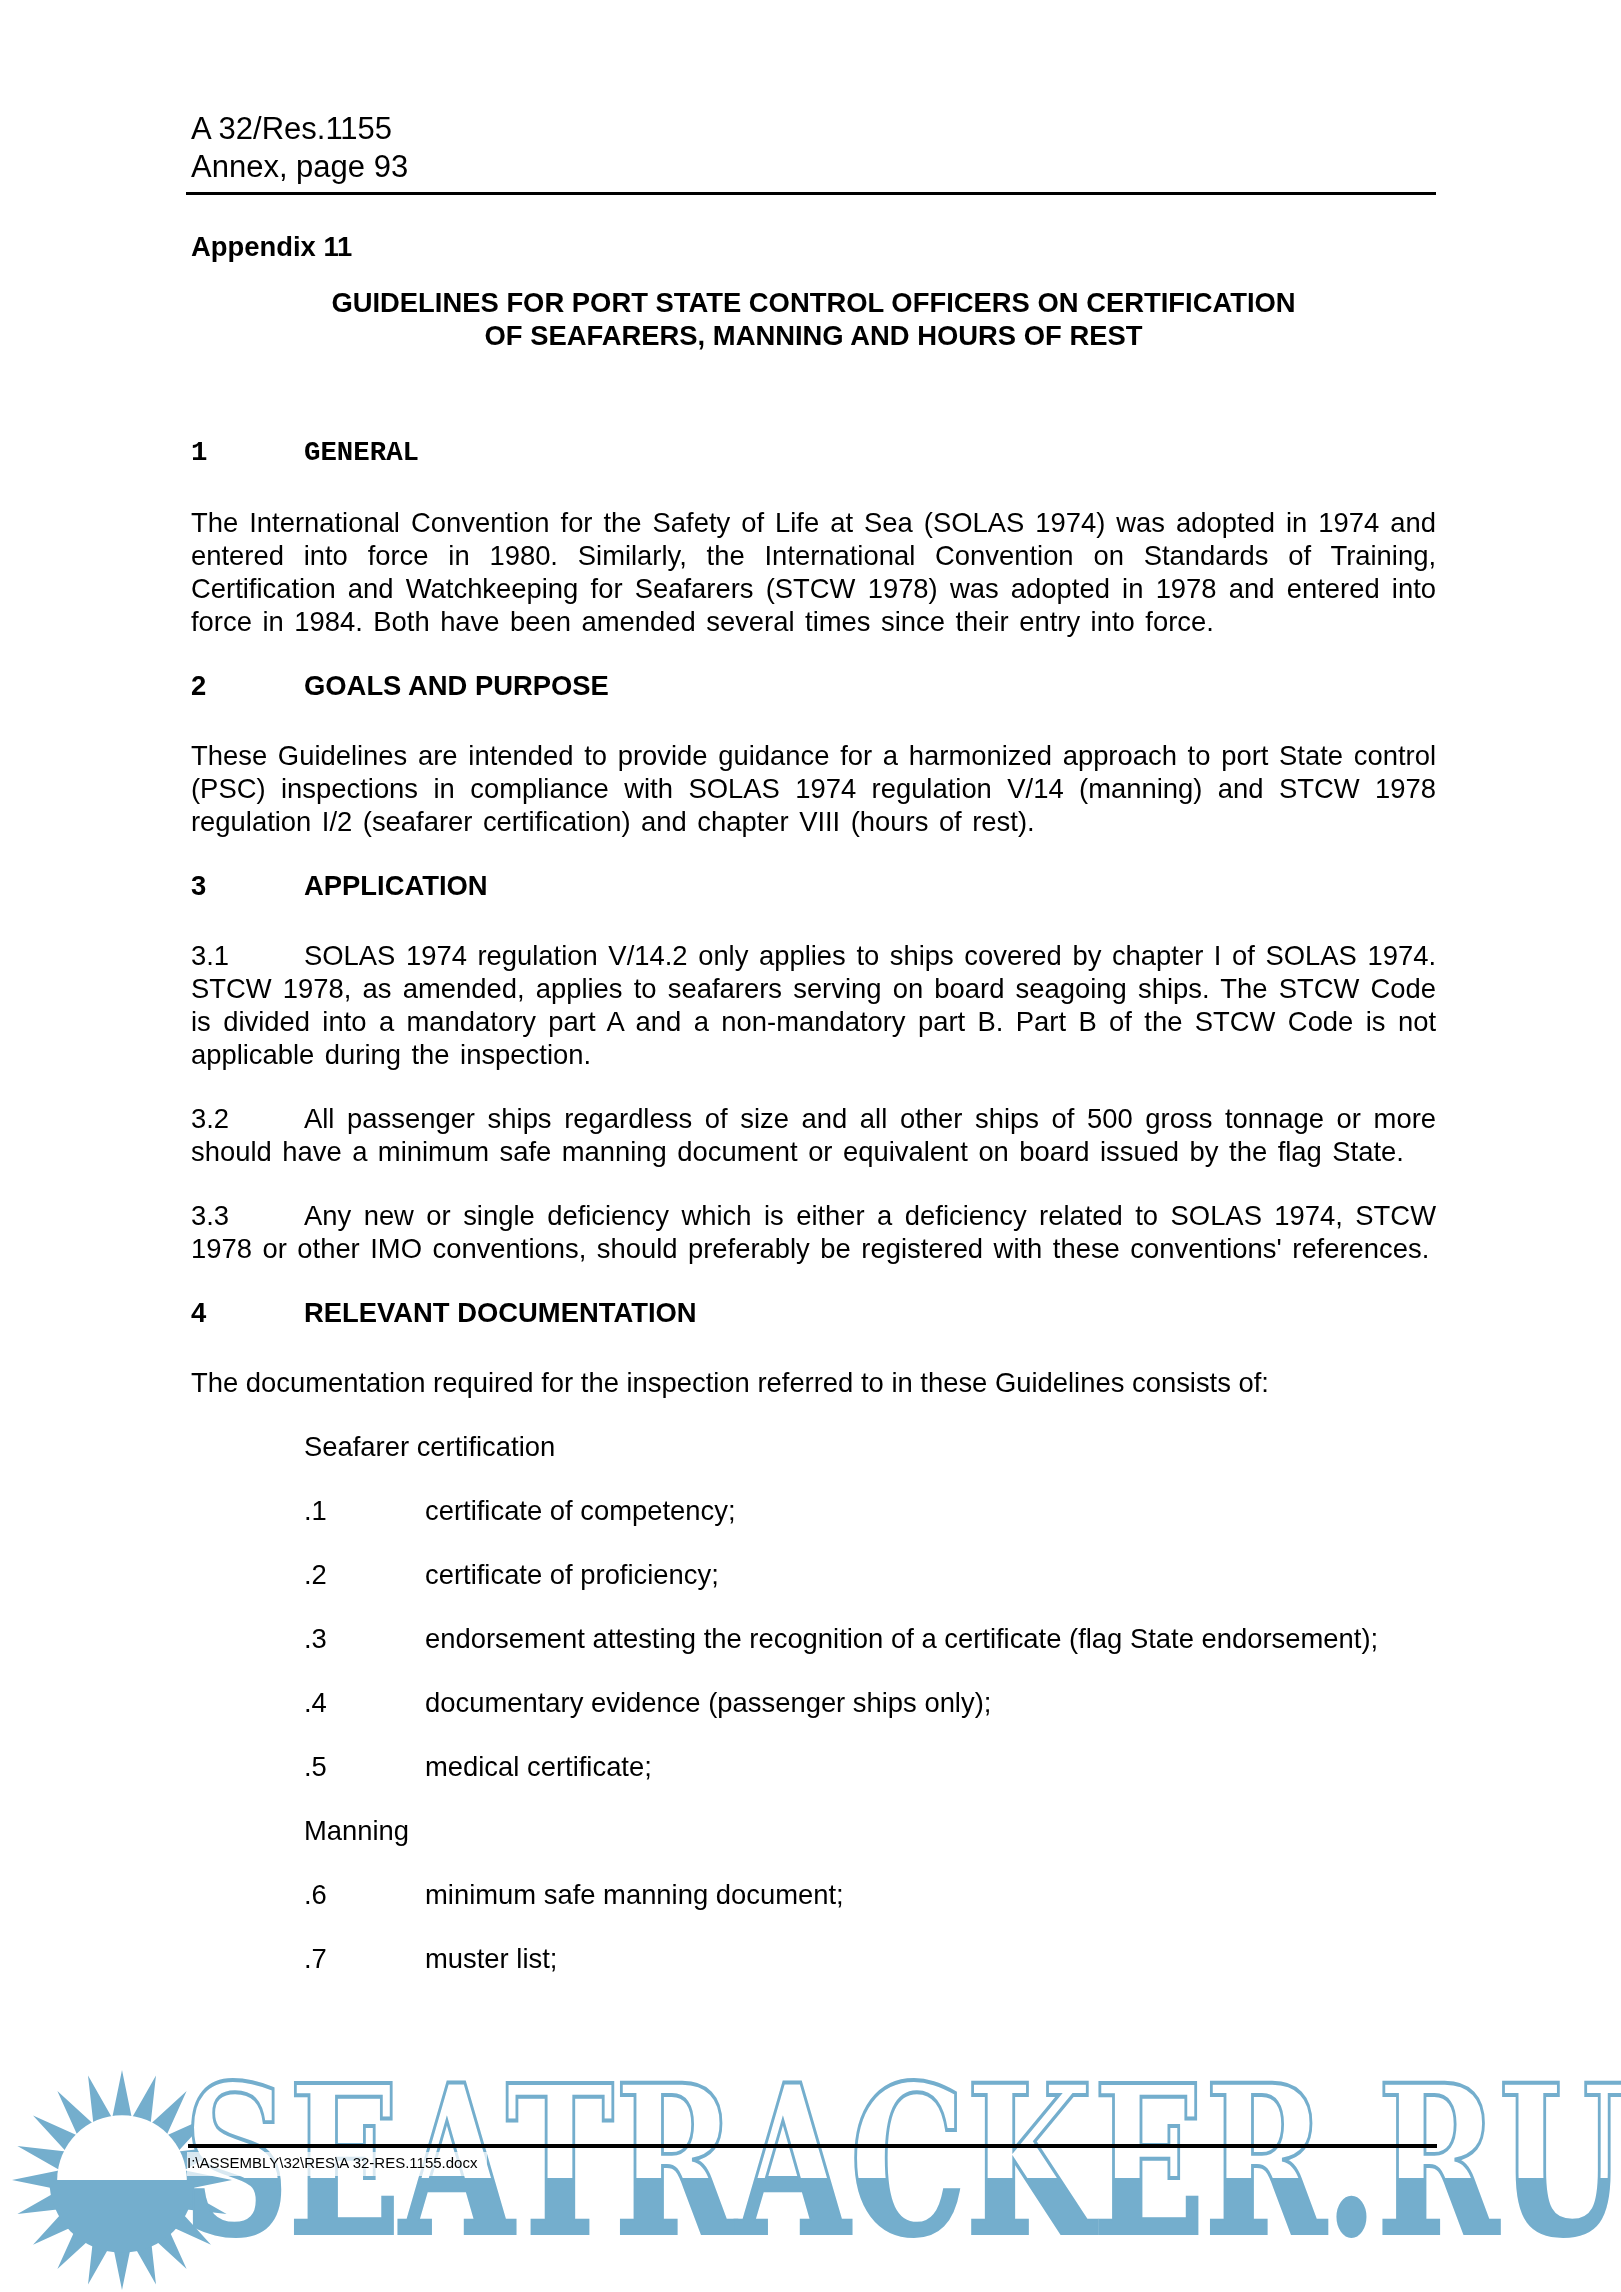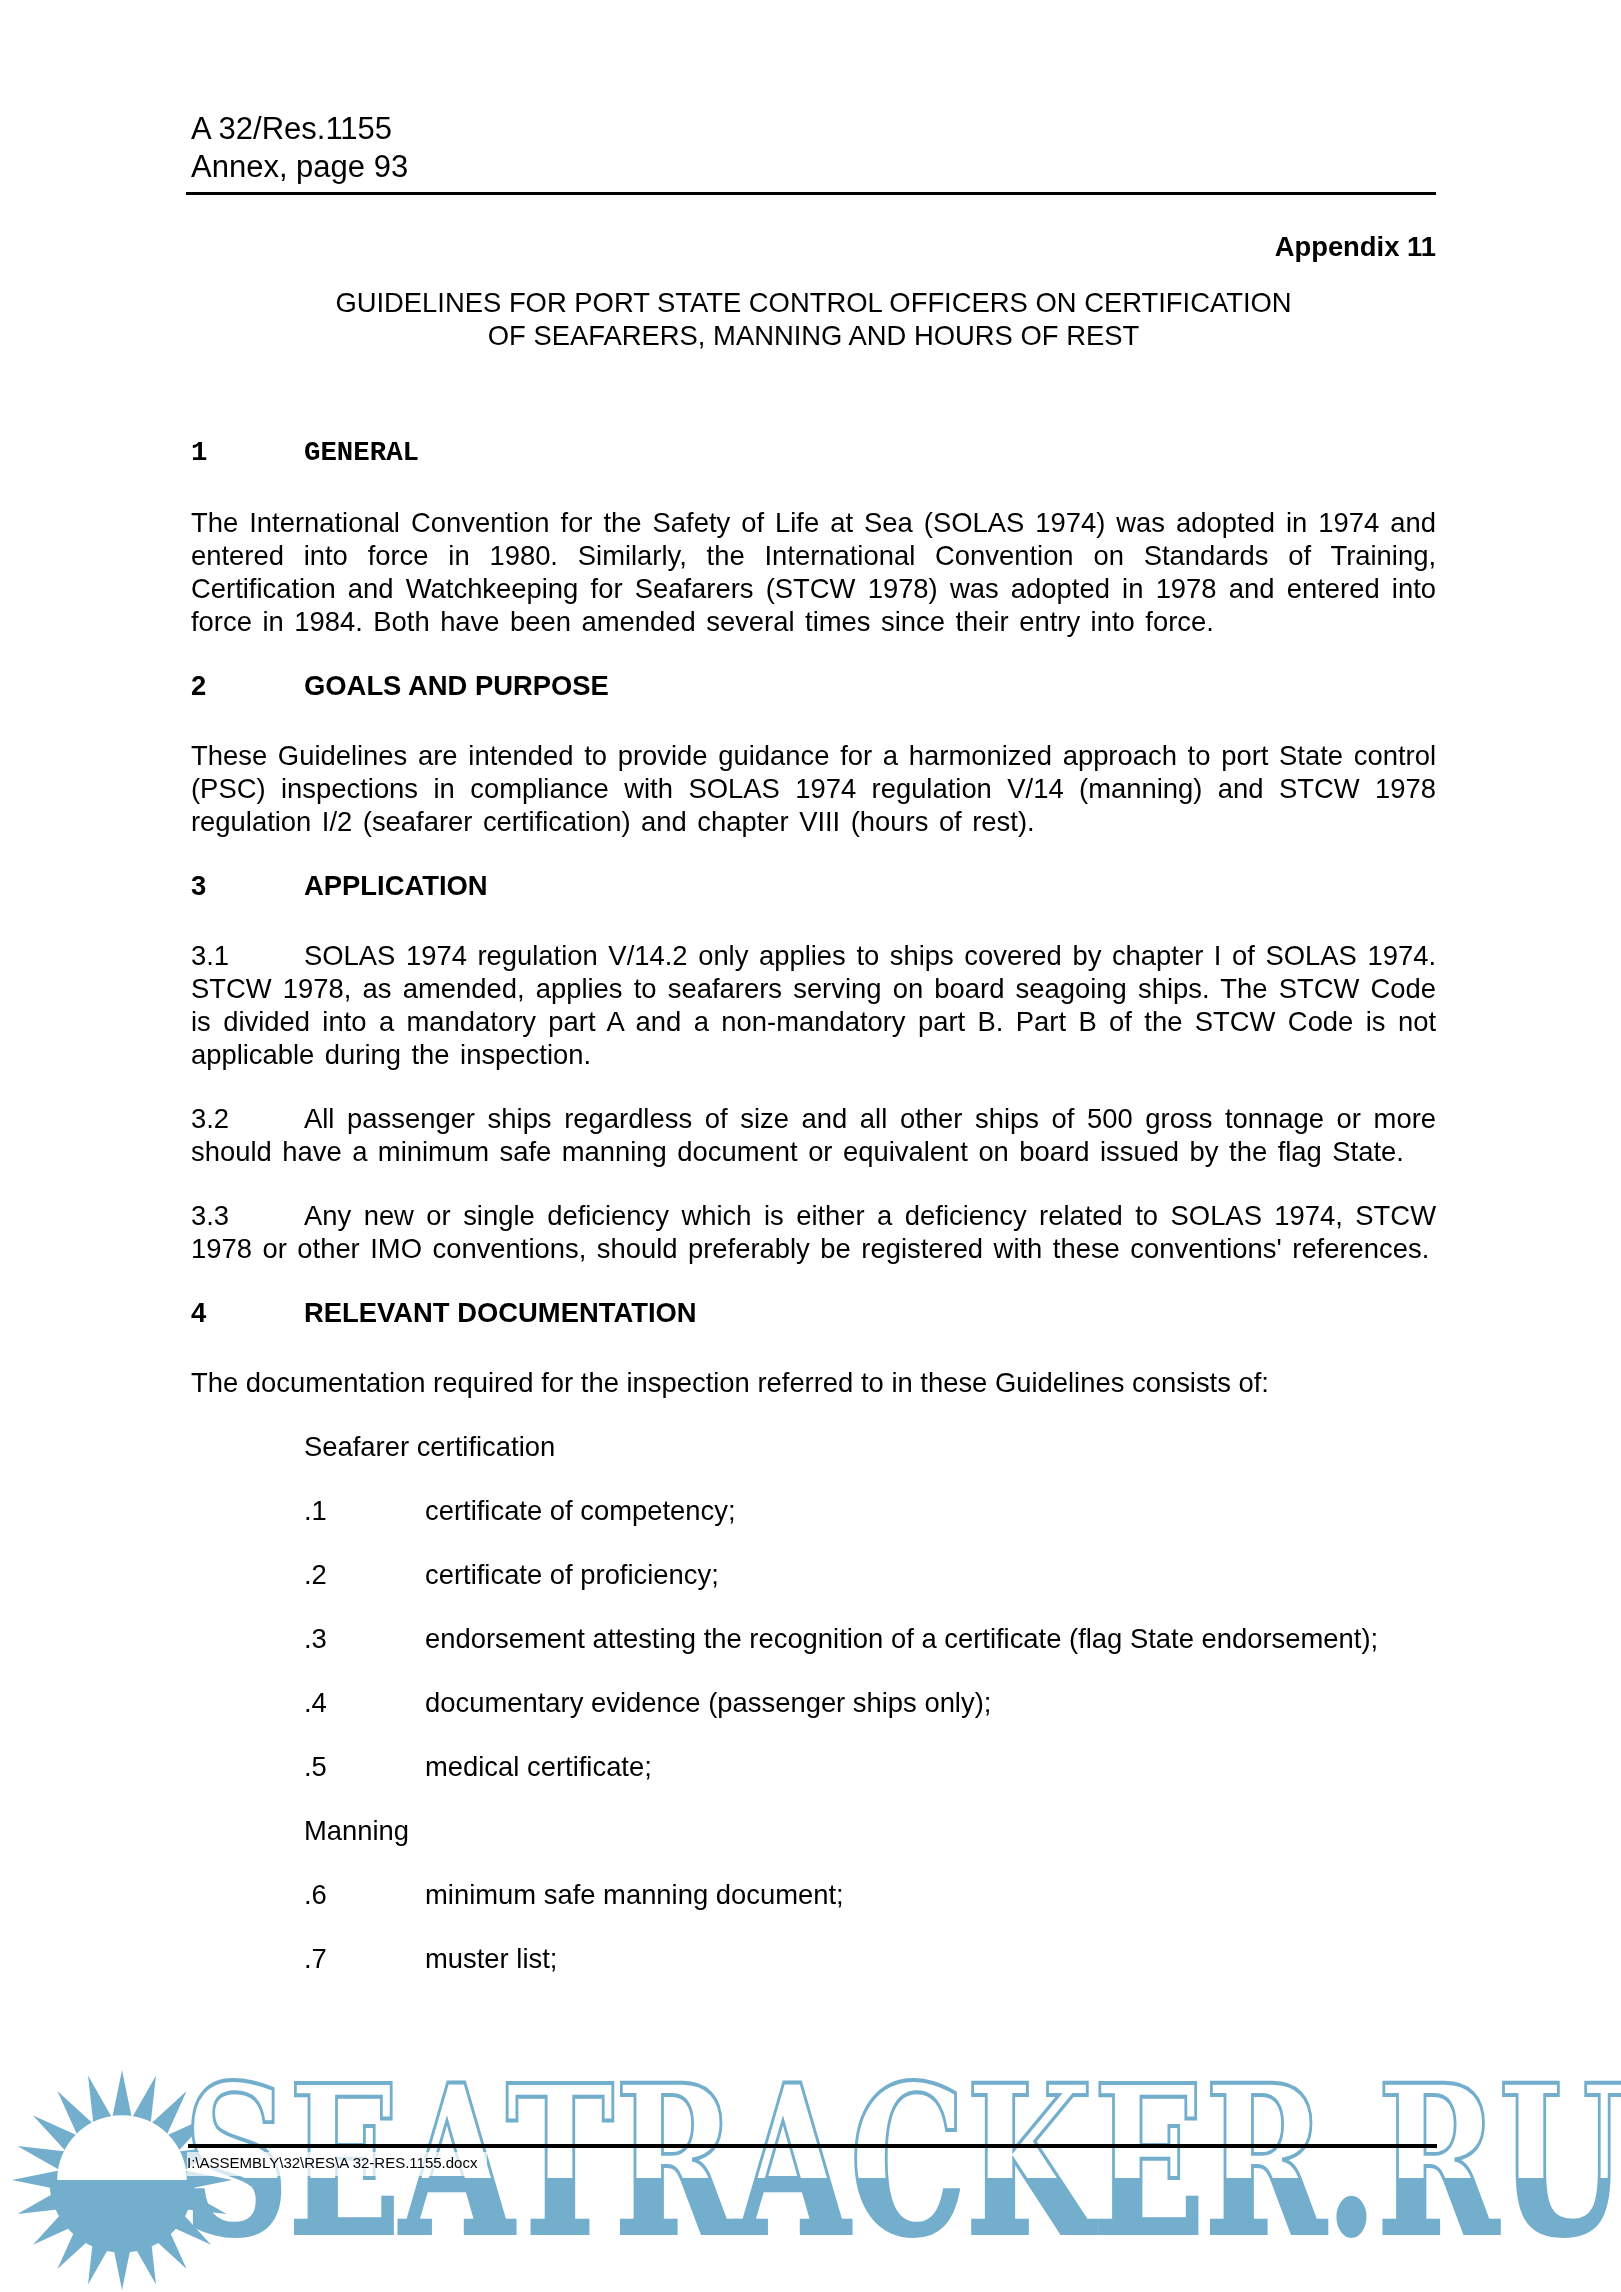--- a/index.html
+++ b/index.html
@@ -8,22 +8,22 @@
     width:1621px;height:2293px;
     margin:0 auto;
     background:#ffffff;
     overflow:hidden;
     font-family:"Liberation Sans", sans-serif;
     font-size:27.4px;line-height:33px;color:#000;
   }
   .content{position:absolute;left:191px;top:0;width:1245px;z-index:2;}
   .doc-header{margin-top:110px;text-align:left;font-size:31px;line-height:38px;}
   .header-rule{border:none;border-top:3.9px solid #000;margin:5.9px 0 0 -4.9px;width:1250px;height:0;}
-  .appendix{margin-top:35px;text-align:right;font-weight:bold;}
-  .doc-title{margin-top:23.5px;text-align:center;font-weight:normal;}
+  .appendix{margin-top:35px;text-align:left;font-weight:bold;}
+  .doc-title{margin-top:23.5px;text-align:center;font-weight:bold;}
   .sec-head{font-weight:bold;margin:7.8px 0 37px 0;}
   .sec-head.first{margin-top:84px;font-family:Liberation Mono, monospace;}
   .tab-num{display:inline-block;width:113px;}
   p.para{margin:0 0 31px 0;text-align:justify;word-spacing:2.9px;}
   p.para.intro{text-align:left;word-spacing:normal;}
   .li{display:flex;margin:0 0 31px 113px;}
   .li-num{flex:0 0 121px;}
   .li-text{white-space:nowrap;}
   .group-label{margin:0 0 31px 113px;}
 

